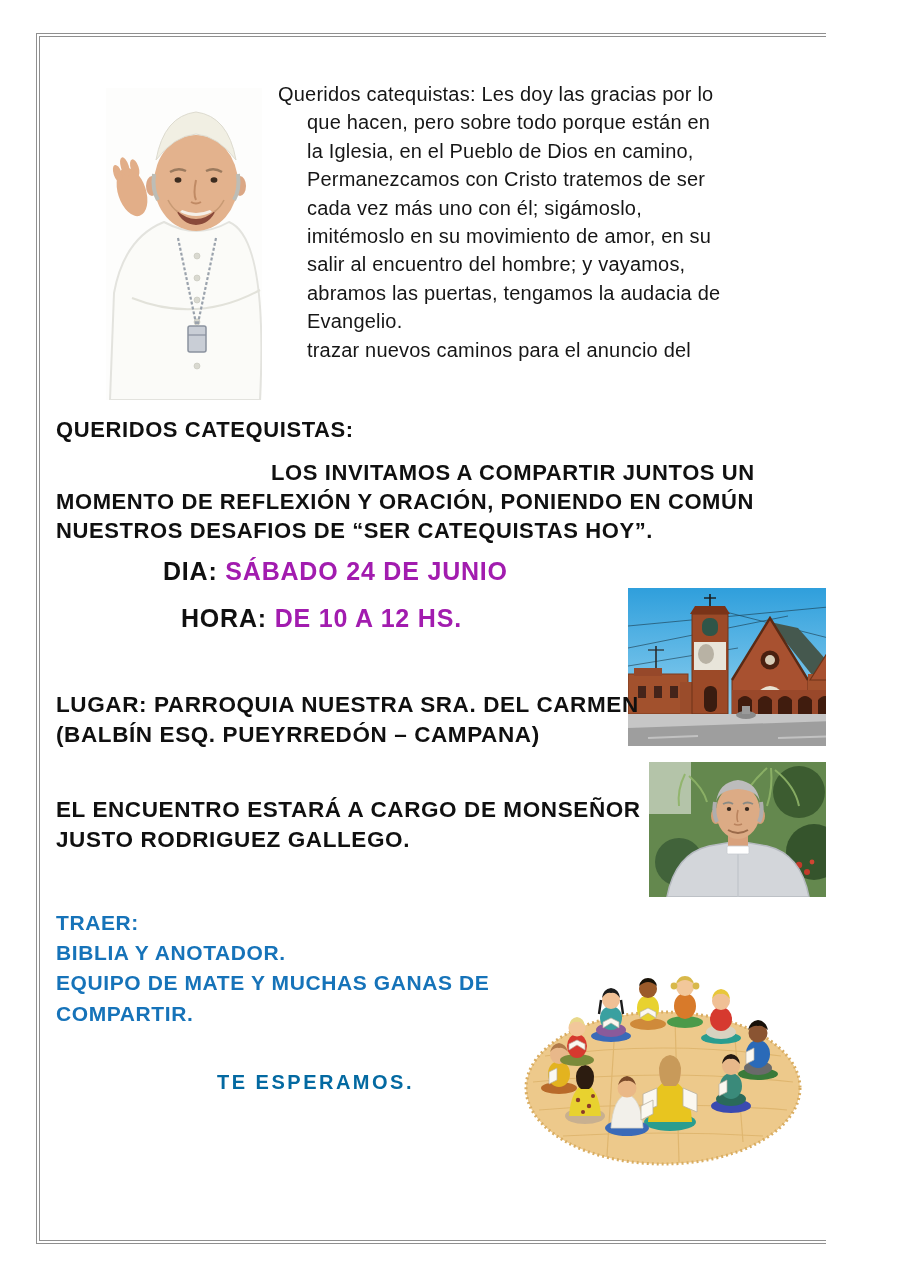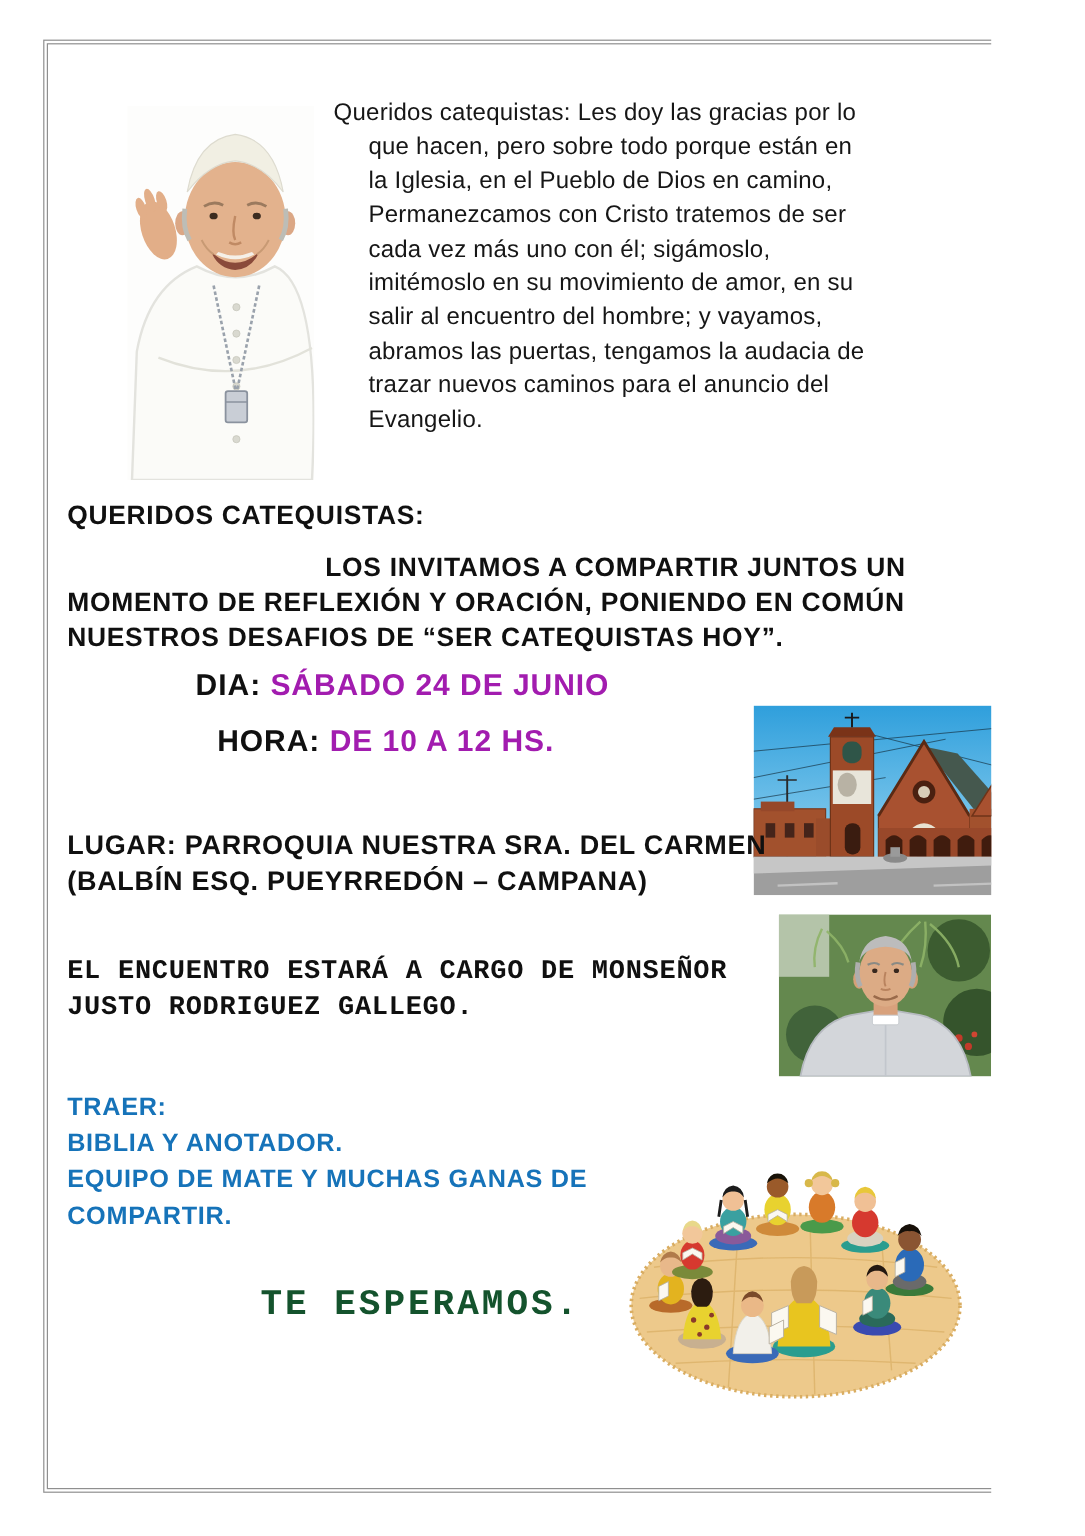--- a/index.html
+++ b/index.html
@@ -15,23 +15,23 @@
   
   .h-black{font-weight:bold;color:#101010;letter-spacing:0.6px;}
   #heading{left:56px;top:417px;font-size:22px;}
   #invitation{left:56px;top:458px;font-size:22px;line-height:29px;}
   #invitation .first{padding-left:215px;}
   .sched{font-size:25px;letter-spacing:0.8px;}
   #day-line{left:163px;top:557px;}
   #time-line{left:163px;top:604px;margin-left:18px;}
   .red{color:#a21caf;}
   #location{left:56px;top:690px;font-size:22.5px;line-height:30px;}
-  #speaker{left:56px;top:795px;font-size:22.5px;line-height:29.5px;font-family:Liberation Mono, monospace;}
+  #speaker{left:56px;top:795px;font-size:22.5px;line-height:29.5px;}
   #bring{left:56px;top:908px;font-size:21px;line-height:30.2px;color:#1673b9;}
-  #closing{left:217px;top:1071px;font-size:30px;color:#14532d;letter-spacing:2.5px;font-family:Liberation Mono, monospace;}
+  #closing{left:217px;top:1071px;font-size:20px;color:#0369a1;letter-spacing:2.5px;}
   svg{display:block;}
 </style>
 </head>
 <body>
 
 <div id="page">
   <div id="frame"></div>
 
   <div class="abs" style="left:106px;top:88px;">
     <svg width="156" height="312" viewBox="0 0 156 312">
@@ -81,22 +81,22 @@
 
   <div class="abs" id="quote">
     <div>Queridos catequistas: Les doy las gracias por lo</div>
     <div class="cont">que hacen, pero sobre todo porque están en</div>
     <div class="cont">la Iglesia, en el Pueblo de Dios en camino,</div>
     <div class="cont">Permanezcamos con Cristo tratemos de ser</div>
     <div class="cont">cada vez más uno con él; sigámoslo,</div>
     <div class="cont">imitémoslo en su movimiento de amor, en su</div>
     <div class="cont">salir al encuentro del hombre; y vayamos,</div>
     <div class="cont">abramos las puertas, tengamos la audacia de</div>
+    <div class="cont">Evangelio.</div>
     <div class="cont">trazar nuevos caminos para el anuncio del</div>
-    <div class="cont">Evangelio.</div>
   </div>
 
   <div class="abs h-black" id="heading">QUERIDOS CATEQUISTAS:</div>
 
   <div class="abs h-black" id="invitation">
     <div class="first">LOS INVITAMOS A COMPARTIR JUNTOS UN</div>
     <div>MOMENTO DE REFLEXIÓN Y ORACIÓN, PONIENDO EN COMÚN</div>
     <div>NUESTROS DESAFIOS DE “SER CATEQUISTAS HOY”.</div>
   </div>
 

